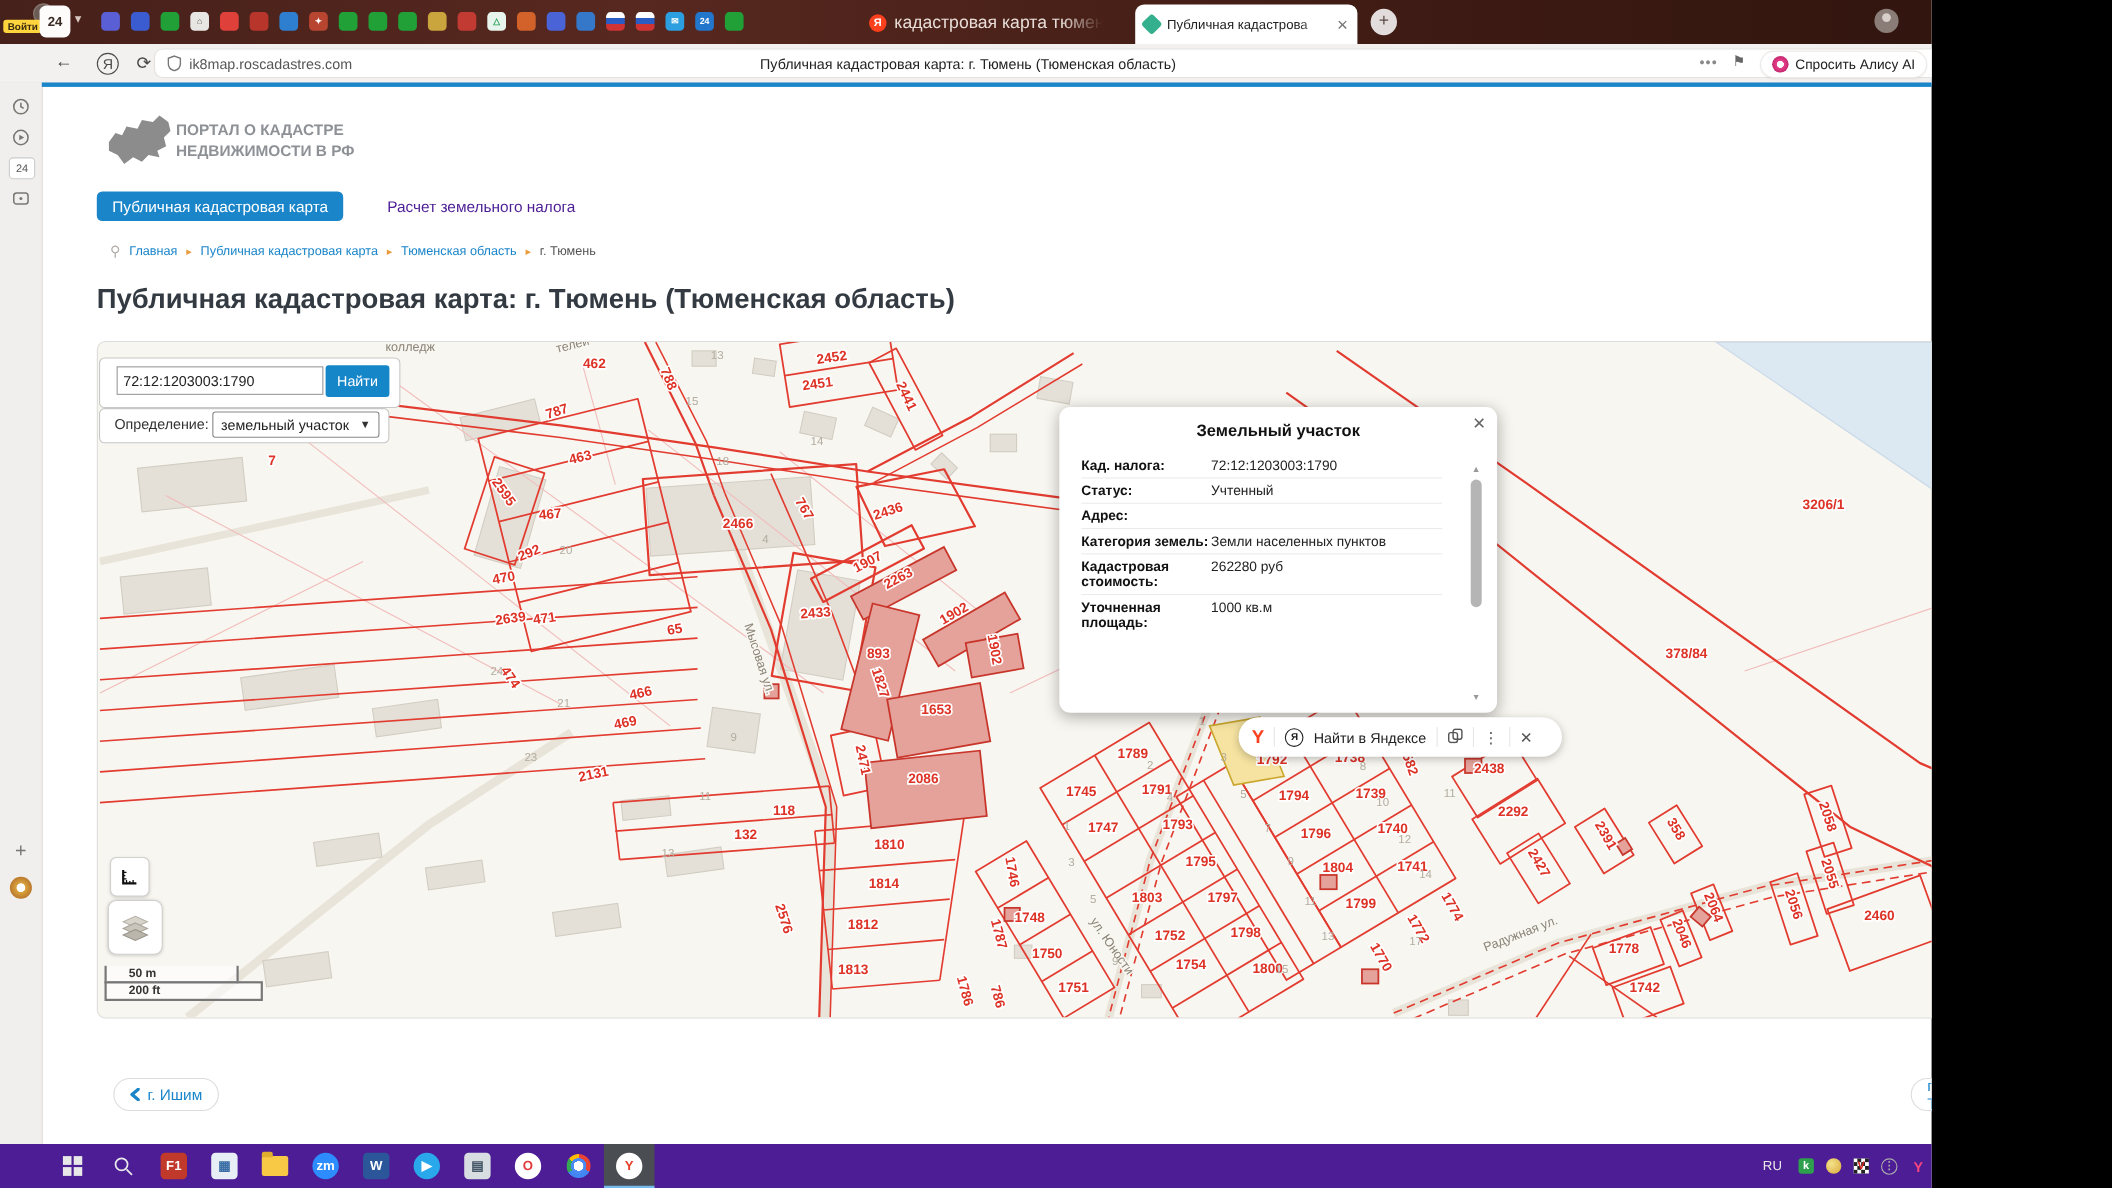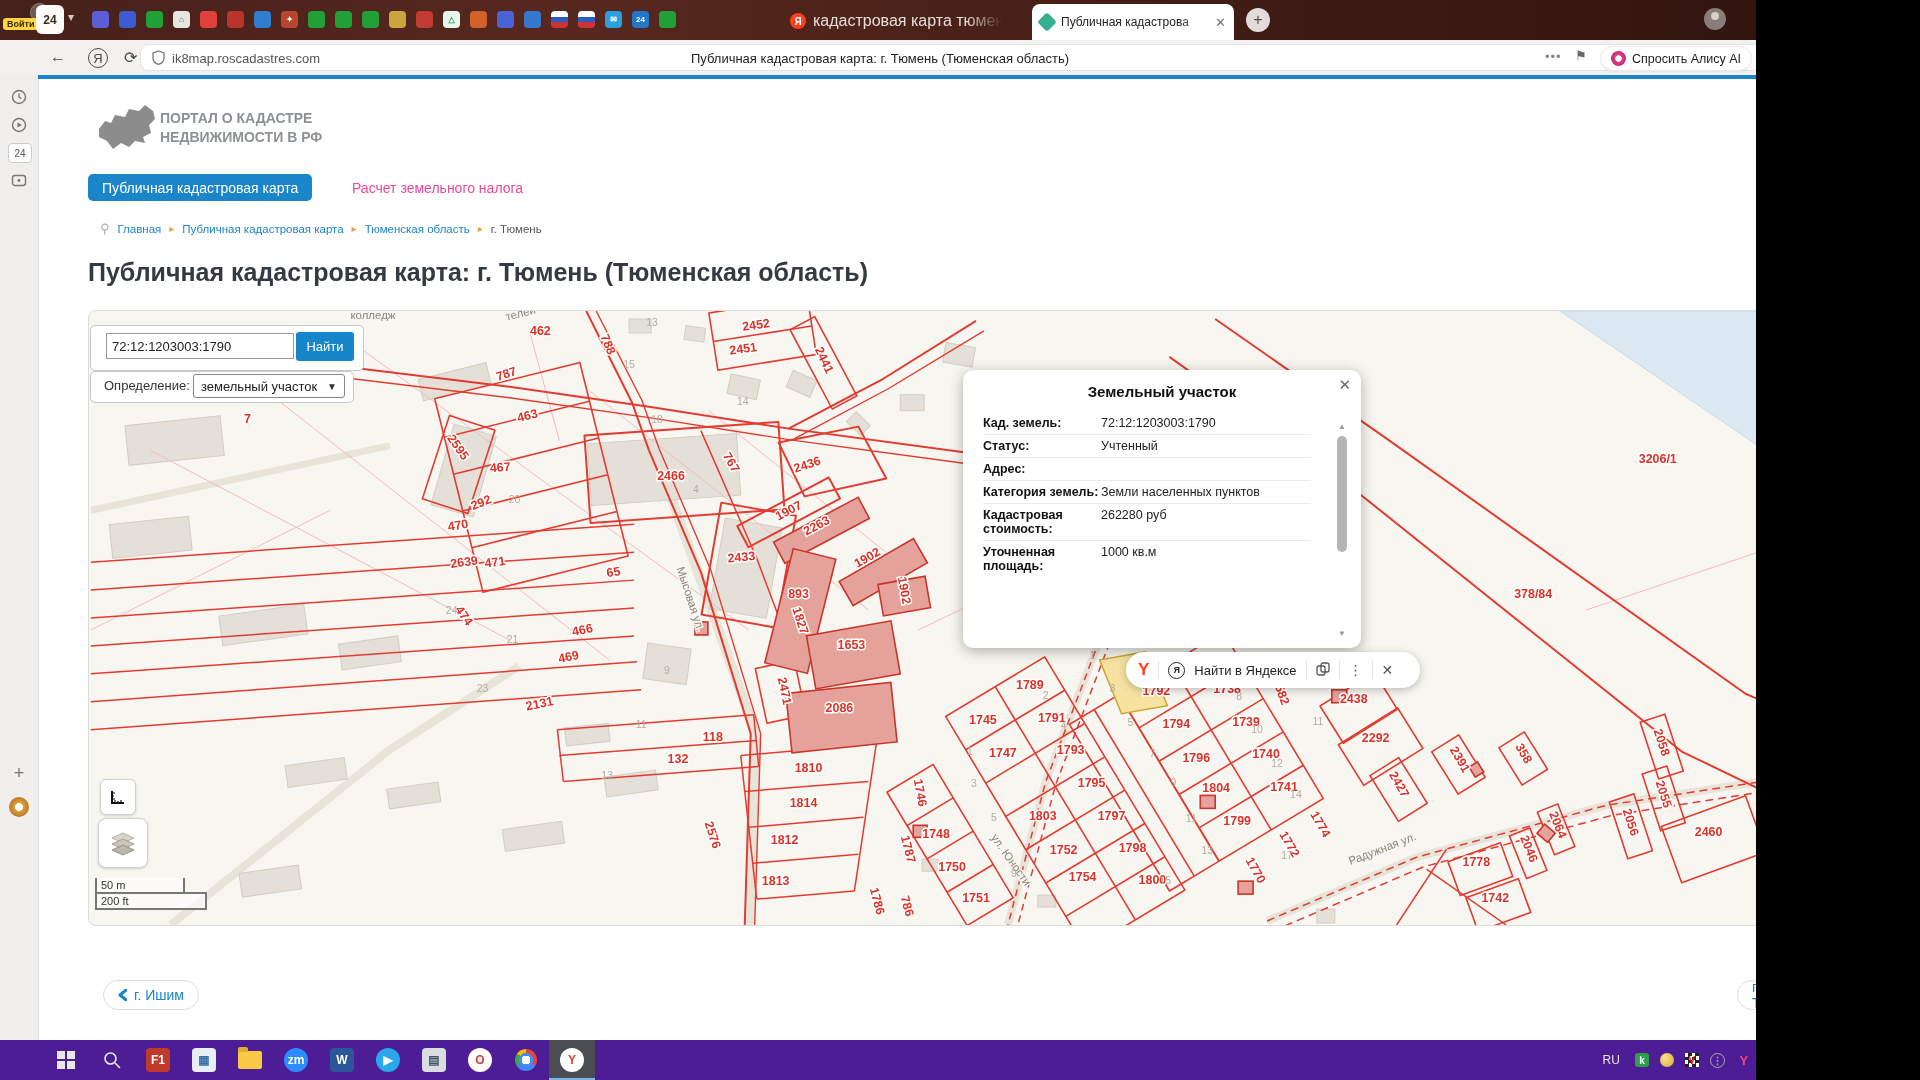--- a/index.html
+++ b/index.html
@@ -59,21 +59,21 @@
   
   #scrollbar{left:1908px;top:75px;width:12px;height:965px;background:#f0f0f0;}
   #scrollthumb{left:1910px;top:420px;width:8px;height:616px;background:#9da1a5;border-radius:4px;}
   
   #site-topline{left:38px;top:75px;width:1870px;height:4px;background:#1a85c9;}
   #logo-map{left:95px;top:103px;}
   #logo-t1{left:160px;top:110px;font-size:14px;font-weight:bold;color:#8d9196;}
   #logo-t2{left:160px;top:129px;font-size:14px;font-weight:bold;color:#8d9196;}
   #nav-tab-active{left:88px;top:174px;height:27px;background:#1a85c9;border-radius:5px;color:#fff;
     font-size:14px;display:flex;align-items:center;padding:0 14px;}
-  #nav-link{left:352px;top:180px;font-size:14px;color:#ec4899;}
+  #nav-link{left:352px;top:180px;font-size:14px;color:#4c1d95;}
   #breadcrumb{left:100px;top:221px;display:flex;gap:8px;align-items:center;font-size:11.5px;}
   #breadcrumb .pin{color:#b0aca8;font-size:13px;}
   #breadcrumb a{color:#1a85c9;text-decoration:none;}
   #breadcrumb .sep{color:#e89c3c;font-size:10px;}
   #breadcrumb .last{color:#555;}
   #page-h1{left:88px;top:258px;font-size:25px;font-weight:bold;color:#333a42;}
   
   #map-frame{left:88px;top:310px;width:1768px;height:616px;border:1px solid #dcdcda;border-radius:8px;
     overflow:hidden;background:#f8f6f0;box-sizing:border-box;}
   svg text.pl{font-family:"Liberation Sans",sans-serif;font-size:12.5px;fill:#dd3226;
@@ -112,21 +112,21 @@
   #ytb-ya{width:15px;height:15px;border-radius:50%;border:1.5px solid #222;font-size:9px;color:#222;
     display:flex;align-items:center;justify-content:center;font-weight:bold;}
   #ytb-label{font-size:13px;color:#222;white-space:nowrap;}
   .ytb-ico{color:#555;font-size:14px;}
   
   #ruler-btn{left:100px;top:779px;width:34px;height:34px;background:#fff;border:1px solid #d0d0ce;border-radius:6px;
     box-shadow:0 1px 3px rgba(0,0,0,.15);display:flex;align-items:center;justify-content:center;}
   #layers-btn{left:98px;top:818px;width:48px;height:48px;background:#fff;border:1px solid #d0d0ce;border-radius:8px;
     box-shadow:0 1px 3px rgba(0,0,0,.15);display:flex;align-items:center;justify-content:center;}
   #scale-box{left:95px;top:878px;font-size:11px;color:#333;}
-  .scale-line{background:rgba(255,255,255,.6);border:2px solid #777;border-top:none;padding:0 4px;height:14px;line-height:14px;}
+  .scale-line{background:rgba(255,255,255,.6);border:2px solid #777;border-top:none;padding:0 20px;height:14px;line-height:14px;font-weight:bold;}
   #scale-metric{width:78px;}
   #scale-imperial{width:100px;border-top:2px solid #777;margin-top:-2px;}
   #fs-btn{left:1813px;top:798px;width:36px;height:36px;background:#fff;border:1px solid #d0d0ce;border-radius:6px;}
   #zoom-ctl{left:1815px;top:843px;width:32px;height:68px;background:#fff;border:1px solid #ccc;border-radius:7px;
     display:flex;flex-direction:column;box-shadow:0 1px 3px rgba(0,0,0,.15);}
   .zbtn{flex:1;display:flex;align-items:center;justify-content:center;font-size:19px;color:#111;}
   #zoom-ctl .zdiv{height:1px;background:#ddd;}
   
   .citynav{top:980px;height:28px;border:1px solid #ddd;border-radius:15px;display:flex;align-items:center;
     gap:7px;padding:0 14px;color:#1a85c9;font-size:14px;background:#fff;}
@@ -592,21 +592,21 @@
   <div id="def-select" class="abs">
     <span>земельный участок</span>
     <span style="font-size:10px;color:#333;">▼</span>
   </div>
 
   <div id="popup" class="abs">
     <div id="popup-title" class="abs">Земельный участок</div>
     <div id="popup-close" class="abs">✕</div>
     <div id="popup-rows" class="abs">
         <div class="prow">
-          <div class="pl1">Кад. земель:</div>
+          <div class="pl1">Кад. налога:</div>
           <div class="pv1">72:12:1203003:1790</div>
         </div>
         <div class="prow">
           <div class="pl1">Статус:</div>
           <div class="pv1">Учтенный</div>
         </div>
         <div class="prow">
           <div class="pl1">Адрес:</div>
         </div>
         <div class="prow">

